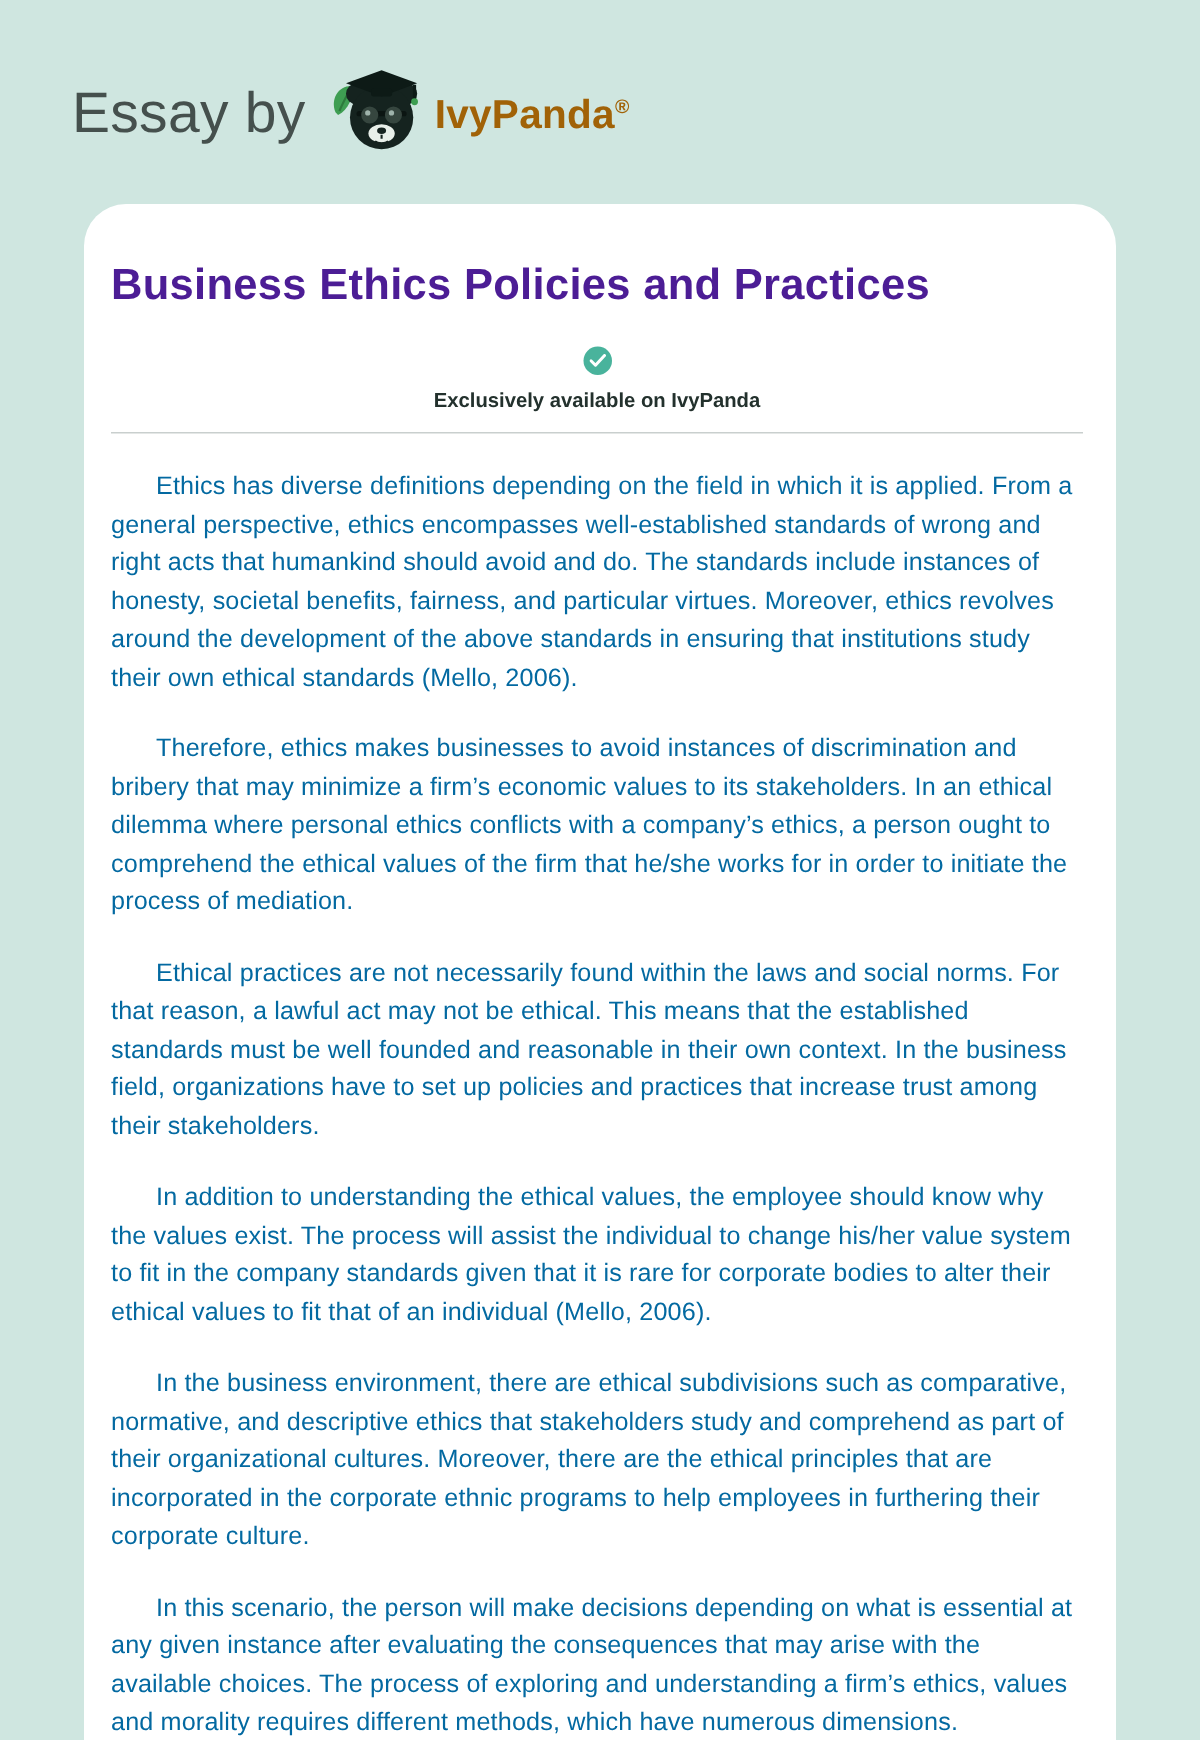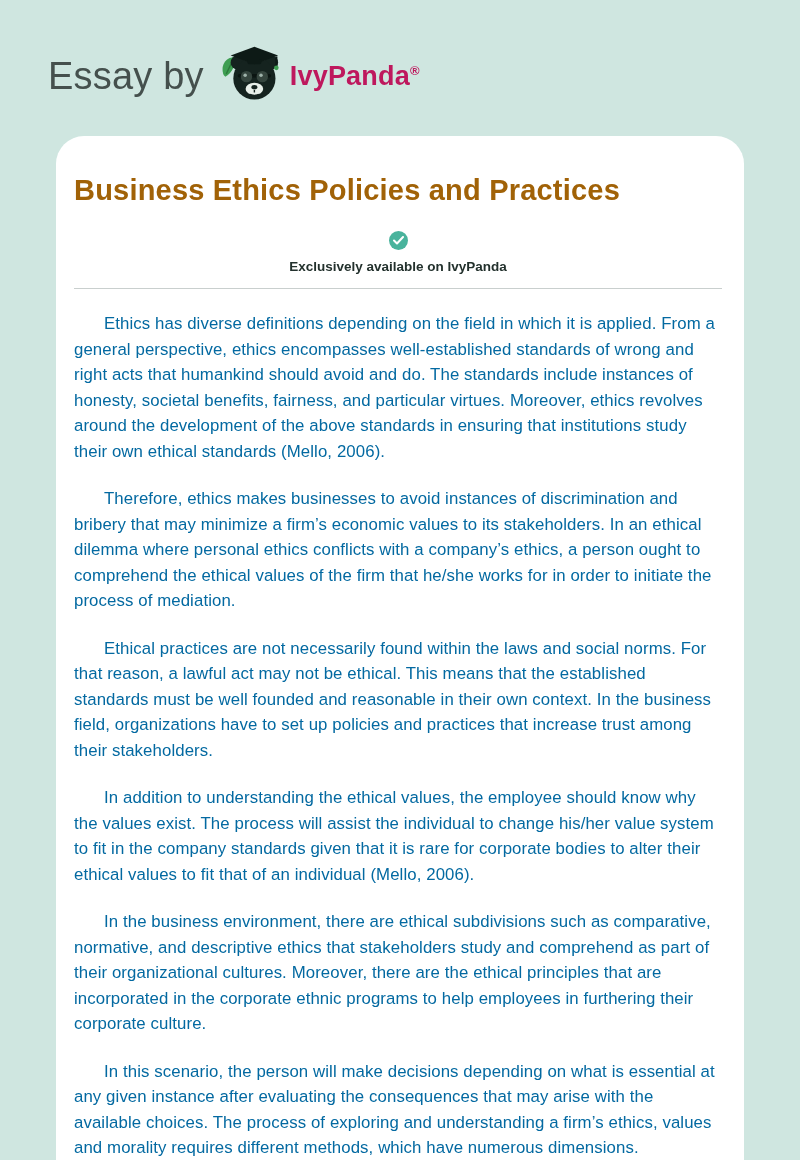--- a/index.html
+++ b/index.html
@@ -29,39 +29,39 @@
     letter-spacing: 0.2px;
   }
   .logo-wrap {
     display: flex;
     align-items: center;
     gap: 8px;
   }
   .brand {
     font-size: 27px;
     font-weight: bold;
-    color: #be185d;
+    color: #a16207;
     letter-spacing: 0.2px;
   }
   .brand sup {
     font-size: 13px;
     font-weight: bold;
     vertical-align: super;
   }
   
   .card {
     background: #ffffff;
     border-radius: 28px;
     margin: 24px 56px 0 56px;
     padding: 38px 22px 42px 18px;
   }
   .title {
     font-size: 29px;
     font-weight: bold;
-    color: #a16207;
+    color: #4c1d95;
     letter-spacing: 0.2px;
     margin-bottom: 24px;
   }
   .badge-row {
     display: flex;
     align-items: center;
     gap: 9px;
     margin-bottom: 14px;
     flex-direction: column;
   }

